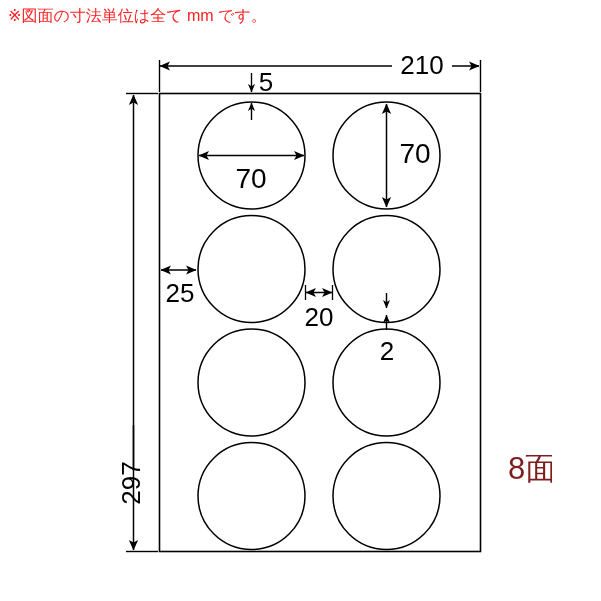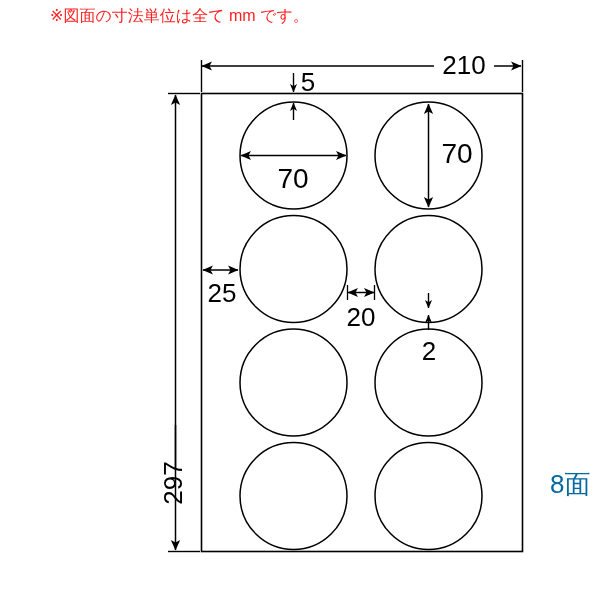--- a/index.html
+++ b/index.html
@@ -10,21 +10,20 @@
   }
   body {
     font-family: "Liberation Sans", "DejaVu Sans", sans-serif;
   }
   #canvas {
     position: relative;
     width: 552px;
     height: 601px;
     background: #ffffff;
     overflow: hidden;
-    margin-left: 42px;
   }
   #note {
     position: absolute;
     left: 8px;
     top: 5px;
     font-size: 16px;
     line-height: 22px;
     color: #ff2020;
     white-space: nowrap;
     letter-spacing: 0px;
@@ -32,24 +31,24 @@
   #drawing {
     position: absolute;
     left: 0;
     top: 0;
     width: 601px;
     height: 601px;
   }
   #count-label {
     position: absolute;
     left: 508px;
-    top: 467px;
-    font-size: 26px;
+    top: 452px;
+    font-size: 31px;
     line-height: 34px;
-    color: #0369a1;
+    color: #7f1d1d;
     white-space: nowrap;
   }
   .dim-text {
     font-family: "Liberation Sans", "DejaVu Sans", sans-serif;
     fill: #000000;
   }
 </style>
 </head>
 <body>
 

